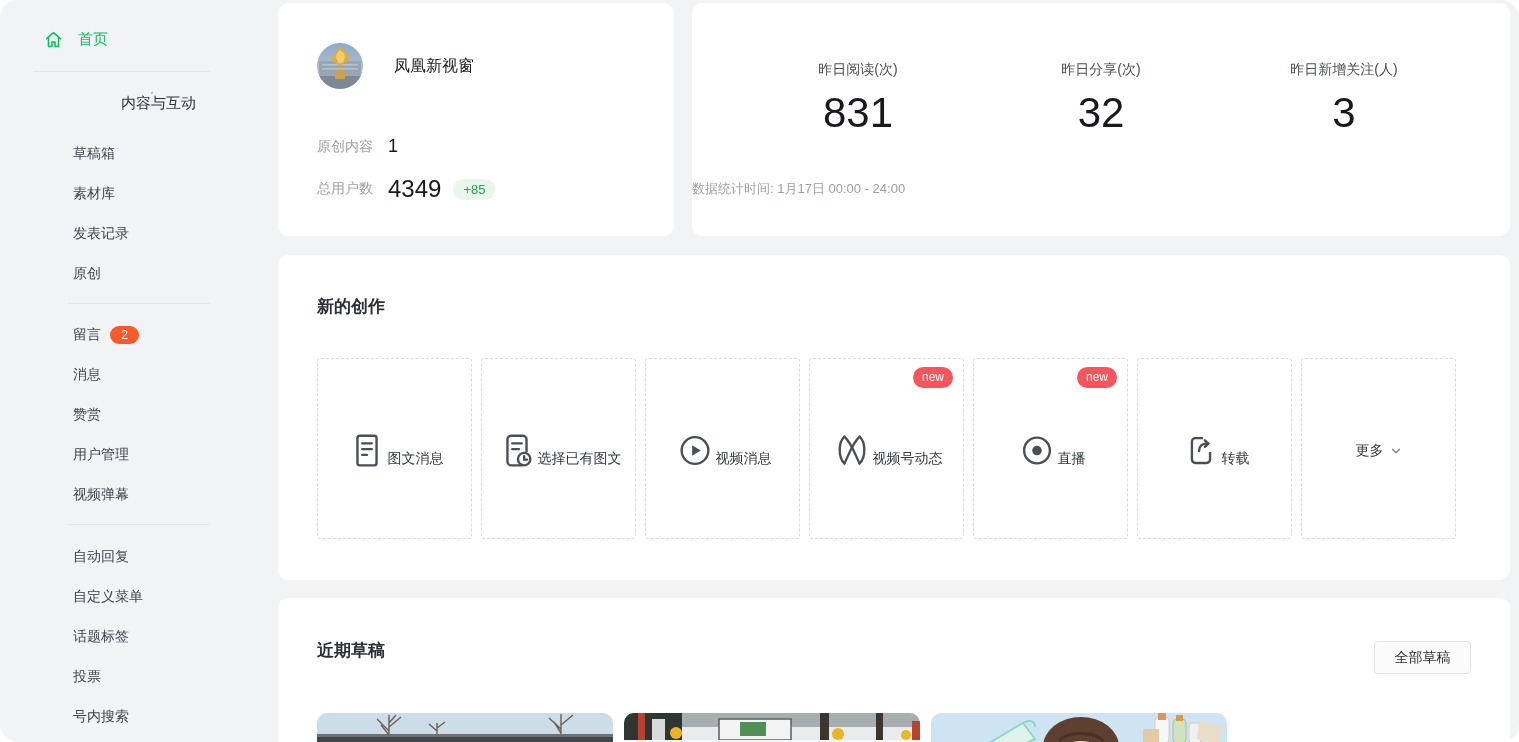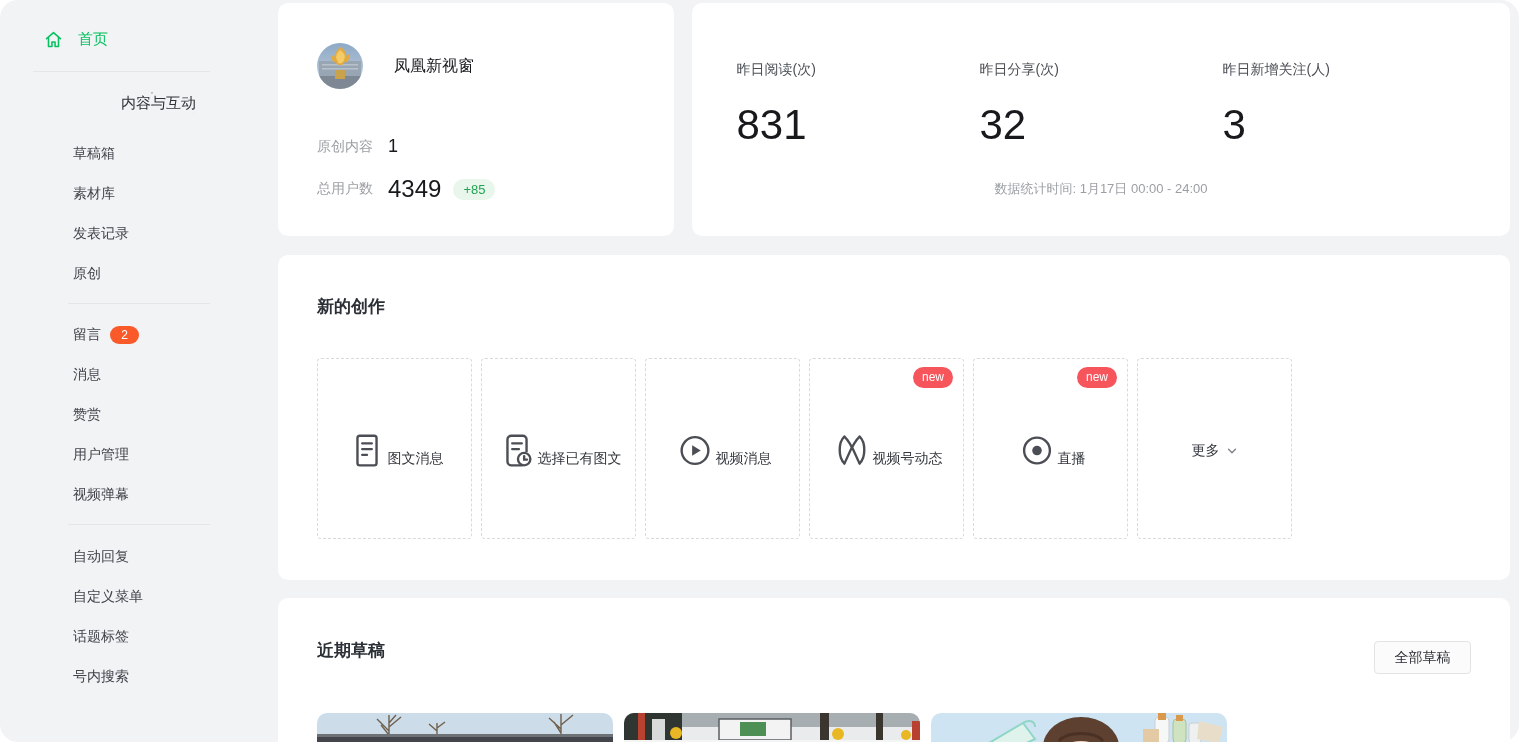--- a/index.html
+++ b/index.html
@@ -38,24 +38,24 @@
   .acct-row{position:absolute;left:39px;display:flex;align-items:center;}
   .r1{top:133px;} .r2{top:172px;}
   .acct-label{font-size:14px;color:#9b9fa4;width:71px;}
   .v1{font-size:18px;color:#17191c;}
   .v2{font-size:24px;font-weight:500;color:#17191c;}
   .delta-badge{margin-left:12px;background:#e9f6ec;color:#22a456;font-size:13px;
                padding:3px 10px;border-radius:12px;}
 
   
   .stats-row{display:flex;justify-content:center;padding-top:58px;}
-  .stat-col{width:243px;text-align:left;}
+  .stat-col{width:243px;text-align:center;}
   .stat-label{font-size:14px;color:#4b4f55;}
-  .stat-value{margin-top:22px;font-size:42px;font-weight:500;color:#17191c;}
-  .stats-note{position:absolute;left:0;right:0;top:177px;text-align:center;font-size:13px;color:#9b9fa4;}
+  .stat-value{margin-top:10px;font-size:42px;font-weight:500;color:#17191c;}
+  .stats-note{position:absolute;left:0;right:0;top:177px;font-size:13px;color:#9b9fa4;}
 
   
   .sec-title{position:absolute;left:39px;top:40px;font-size:17px;font-weight:600;color:#2b2f36;}
   .create-row{position:absolute;left:39px;top:103px;display:flex;gap:9px;}
   .create-card{width:155px;height:181px;border:1px dashed #d9dadc;border-radius:4px;position:relative;
                display:flex;flex-direction:row;align-items:center;justify-content:center;
                cursor:pointer;background:#fff;padding-top:4px;box-sizing:border-box;}
   .create-card svg.cicon{width:42px;height:42px;color:#4b4e54;}
   .create-label{margin-top:17px;font-size:14px;color:#33373d;}
   .new-badge{position:absolute;top:8px;right:10px;height:21px;padding:0 9px;background:#f7555c;
@@ -139,20 +139,23 @@
 
     <div class="side-list l3">
       <div class="side-item">
         <span>自动回复</span>
       </div>
       <div class="side-item">
         <span>自定义菜单</span>
       </div>
       <div class="side-item">
         <span>话题标签</span>
+      </div>
+      <div class="side-item">
+        <span>投票</span>
       </div>
       <div class="side-item">
         <span>号内搜索</span>
       </div>
     </div>
   </div>
 
   <div class="card" id="account">
     <div class="acct-head">
       <div class="avatar">
@@ -252,20 +255,28 @@
 
       <div class="create-card">
         <span class="new-badge">new</span>
         <svg class="cicon" viewBox="0 0 44 44" fill="none" stroke="currentColor" stroke-width="2.5">
           <circle cx="22" cy="21.5" r="13.5"></circle>
           <circle cx="22" cy="21.5" r="5" fill="currentColor" stroke="none"></circle>
         </svg>
         <span class="create-label">直播</span>
       </div>
 
+      <div class="create-card">
+        <svg class="cicon" viewBox="0 0 44 44" fill="none" stroke="currentColor" stroke-width="2.5">
+          <path d="M24 8.5 H16 a3.5 3.5 0 0 0 -3.5 3.5 v19 a3.5 3.5 0 0 0 3.5 3.5 h12 a3.5 3.5 0 0 0 3.5 -3.5 v-8"></path>
+          <path d="M20 22 C20 15.8 23.5 14.2 29.5 14.2" stroke-linecap="round"></path>
+          <path d="M26 10.8 L29.8 14.2 L26 17.6" stroke-linecap="round" stroke-linejoin="round"></path>
+        </svg>
+        <span class="create-label">转载</span>
+      </div>
 
       <div class="create-card">
         <div class="more-wrap">
           <span>更多</span>
           <svg class="chev" width="12" height="12" viewBox="0 0 14 14" fill="none" stroke="currentColor" stroke-width="1.6">
             <path d="M3 5 L7 9 L11 5" stroke-linecap="round" stroke-linejoin="round"></path>
           </svg>
         </div>
       </div>
 

